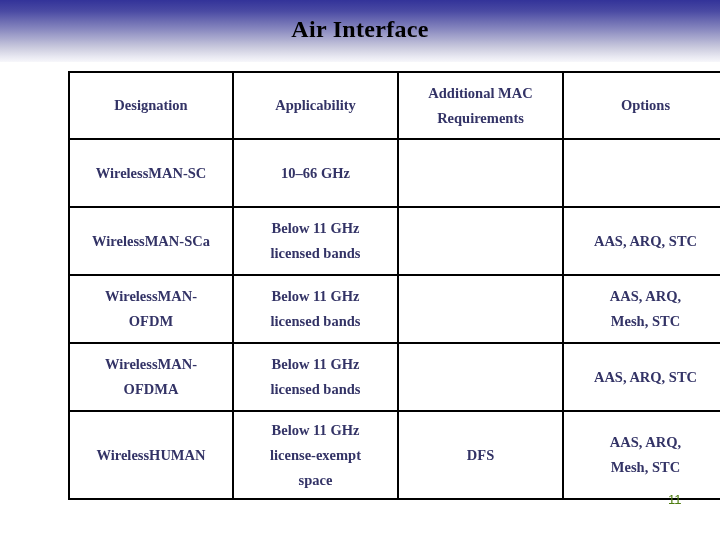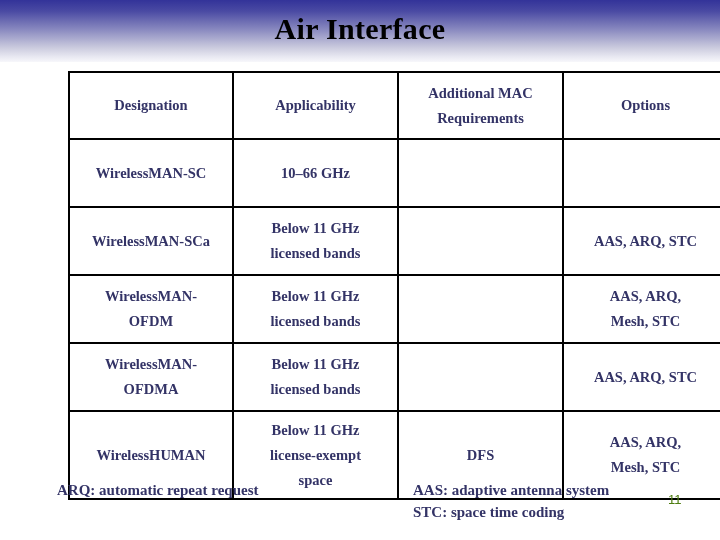--- a/index.html
+++ b/index.html
@@ -30,21 +30,21 @@
     background: linear-gradient(to bottom, #333399 0%, #4a4aa3 18%, #8a8ac0 48%, #c9c9dd 76%, #e9e9f2 92%, #f7f7fb 100%);
   }
   .title-text {
     position: absolute;
     left: 0;
     top: 12px;
     width: 720px;
     text-align: center;
     font-family: "Liberation Serif", "DejaVu Serif", serif;
     font-weight: bold;
-    font-size: 30px;
+    font-size: 24px;
     line-height: 34px;
     color: #000000;
     letter-spacing: 0.3px;
   }
 
   
   .table-wrap {
     position: absolute;
     left: 36px;
     top: 71px;
@@ -225,23 +225,18 @@
           <td>
             <span class="cell-line">AAS, ARQ,</span>
             <span class="cell-line">Mesh, STC</span>
           </td>
         </tr>
       </tbody>
     </table>
   </div>
 
   <div class="legend legend-left">
-    <div>ARQ: automatic repeat request</div>
   </div>
 
-  <div class="legend legend-right">
-    <div>AAS: adaptive antenna system</div>
-    <div>STC: space time coding</div>
-  </div>
 
   <div class="page-number">11</div>
 
 </div>
 
 </body></html>

